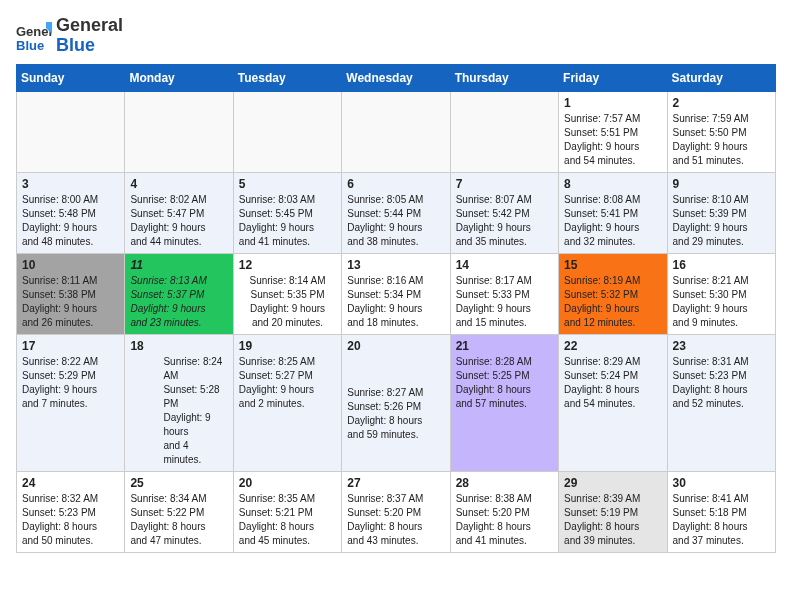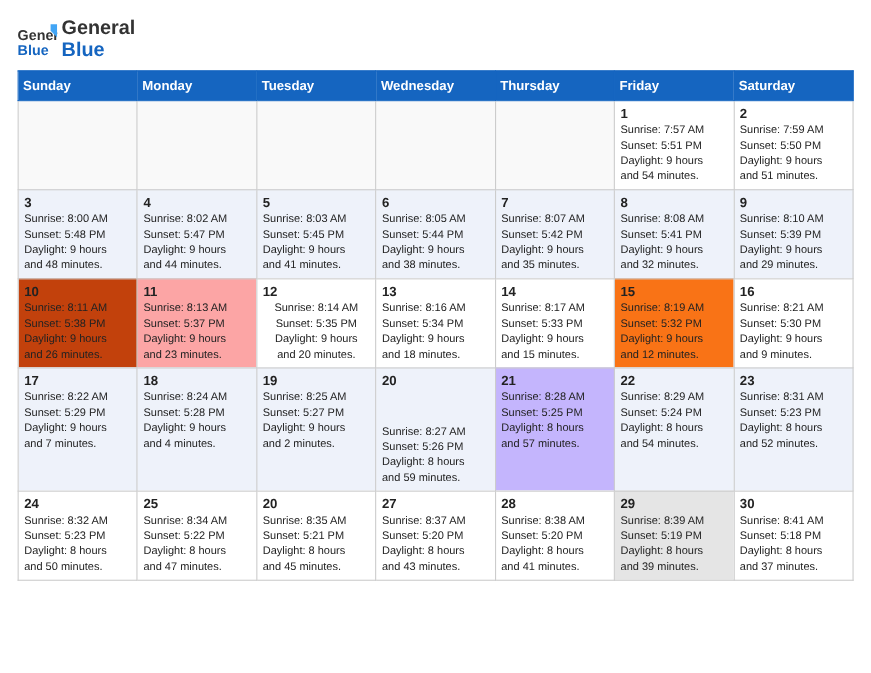--- a/index.html
+++ b/index.html
@@ -190,28 +190,28 @@
         </td>
         <td style="background: rgb(238, 242, 250);">
           <div class="day-num">9</div>
           <div class="day-info" style="white-space: pre-line;">Sunrise: 8:10 AM
 Sunset: 5:39 PM
 Daylight: 9 hours
 and 29 minutes.</div>
         </td>
       </tr>
       <tr>
-        <td style="background: #c2410c;">
+        <td style="background: #a3a3a3;">
           <div class="day-num">10</div>
           <div class="day-info" style="white-space: pre-line;">Sunrise: 8:11 AM
 Sunset: 5:38 PM
 Daylight: 9 hours
 and 26 minutes.</div>
         </td>
-        <td style="background: #fca5a5;">
+        <td style="background: #22c55e; font-style: italic;">
           <div class="day-num">11</div>
           <div class="day-info" style="white-space: pre-line;">Sunrise: 8:13 AM
 Sunset: 5:37 PM
 Daylight: 9 hours
 and 23 minutes.</div>
         </td>
         <td style="background: rgb(255, 255, 255);">
           <div class="day-num">12</div>
           <div class="day-info" style="white-space: pre-line; text-align: center;">Sunrise: 8:14 AM
 Sunset: 5:35 PM
@@ -250,21 +250,21 @@
       <tr>
         <td style="background: rgb(238, 242, 250);">
           <div class="day-num">17</div>
           <div class="day-info" style="white-space: pre-line;">Sunrise: 8:22 AM
 Sunset: 5:29 PM
 Daylight: 9 hours
 and 7 minutes.</div>
         </td>
         <td style="background: rgb(238, 242, 250);">
           <div class="day-num">18</div>
-          <div class="day-info" style="white-space: pre-line;">Sunrise: 8:24 AM
+          <div class="day-info" style="white-space: pre-line; margin-left: 33px;">Sunrise: 8:24 AM
 Sunset: 5:28 PM
 Daylight: 9 hours
 and 4 minutes.</div>
         </td>
         <td style="background: rgb(238, 242, 250);">
           <div class="day-num">19</div>
           <div class="day-info" style="white-space: pre-line;">Sunrise: 8:25 AM
 Sunset: 5:27 PM
 Daylight: 9 hours
 and 2 minutes.</div>

